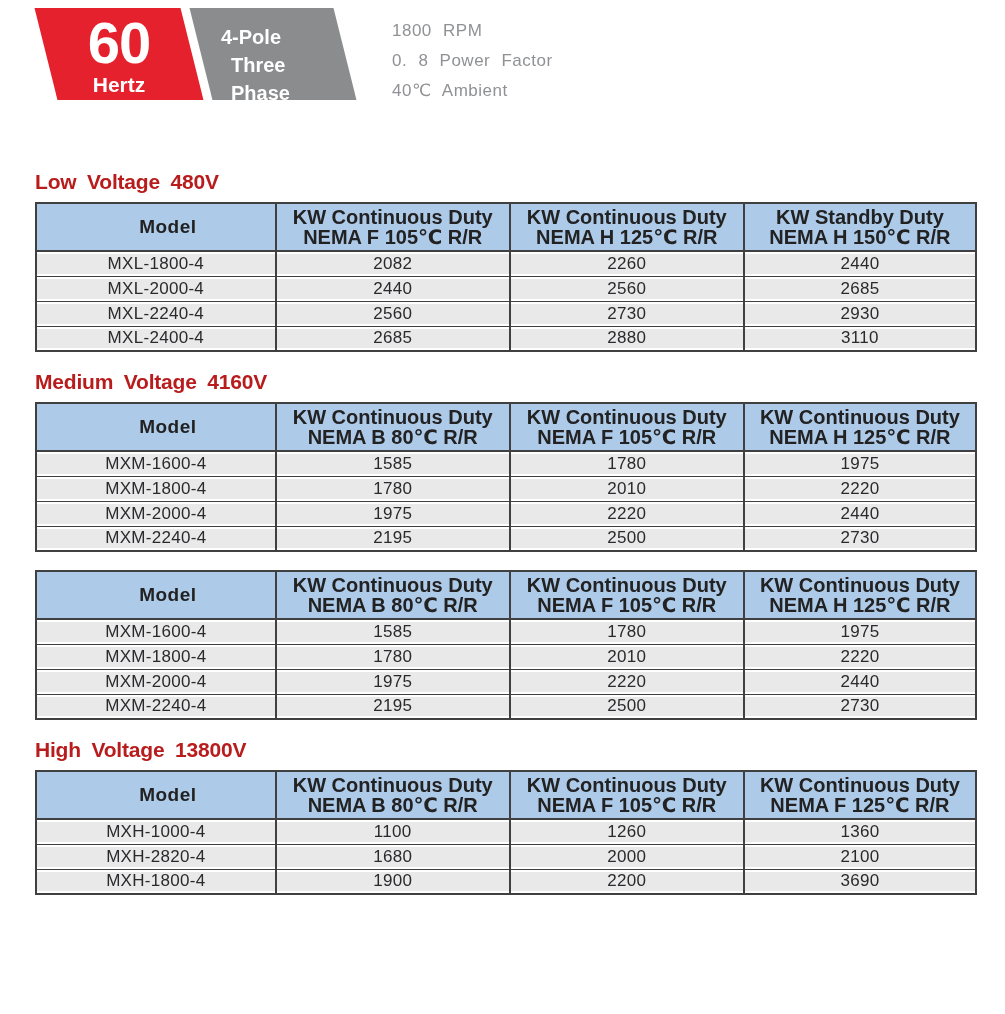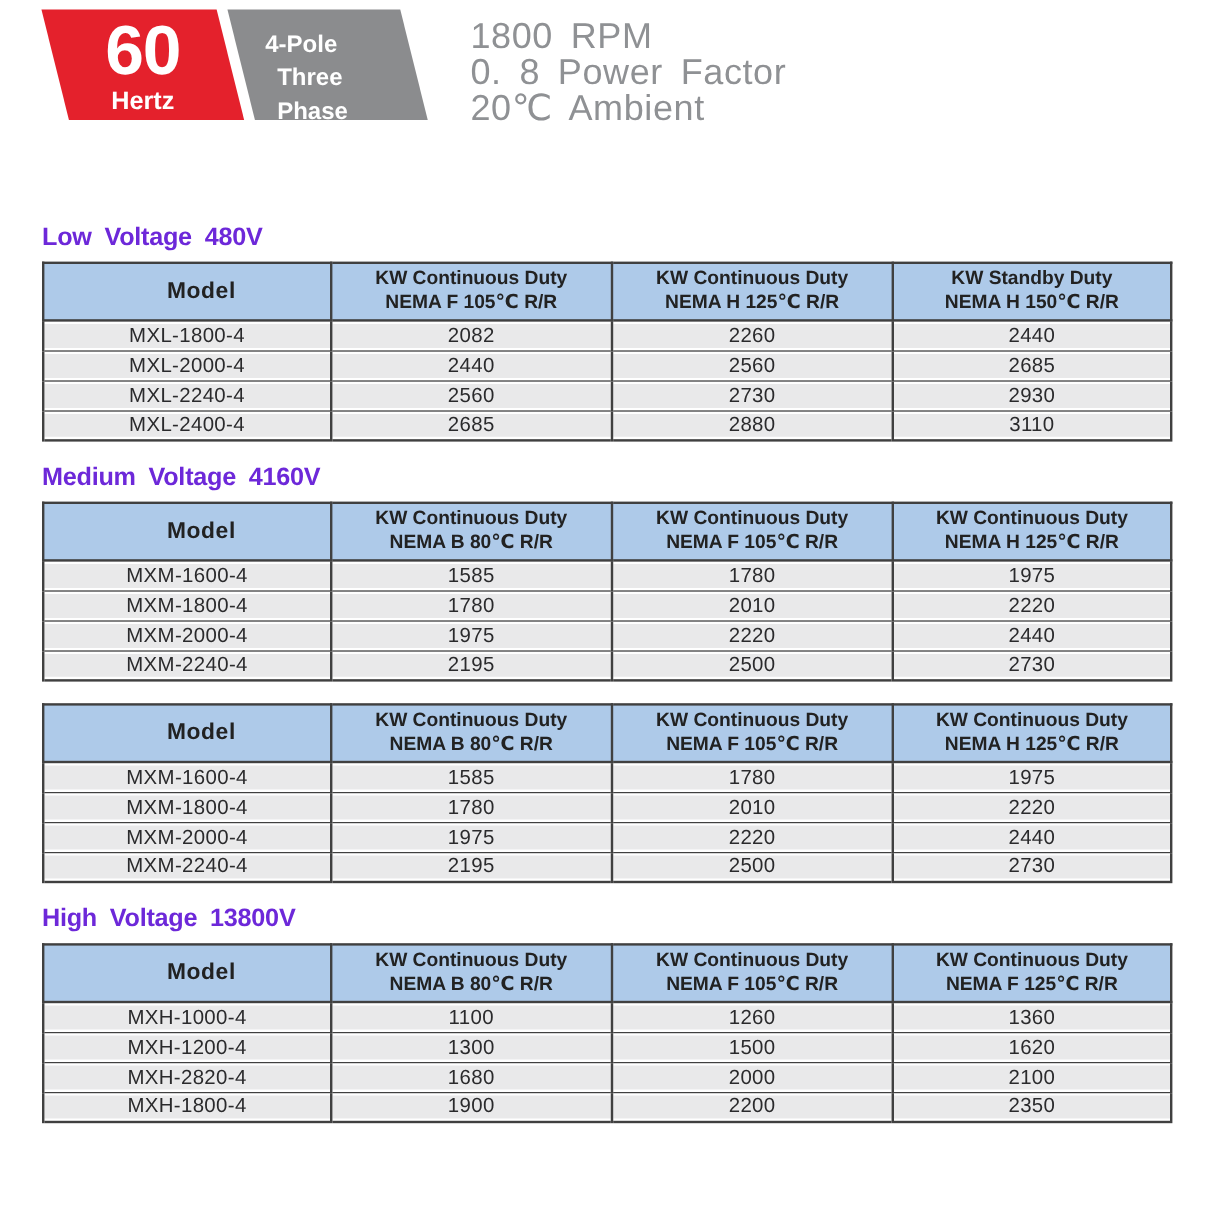--- a/index.html
+++ b/index.html
@@ -25,43 +25,43 @@
   .badge-red{left:46px;width:146px;background:var(--badge-red);}
   .badge-gray{left:201px;width:144px;background:var(--badge-gray);}
   .badge-inner{width:100%;height:100%;transform:skewX(-14deg);color:#fff;}
   .badge-red .badge-inner{display:flex;flex-direction:column;align-items:center;justify-content:center;padding-top:2px;}
   .freq-value{font-size:58px;font-weight:bold;line-height:0.95;letter-spacing:-1px;}
   .freq-unit{font-size:21px;font-weight:bold;line-height:1;margin-top:3px;}
   .badge-gray .badge-inner{padding:15px 0 0 20px;font-size:20px;font-weight:bold;line-height:28px;}
   .pole-line2{padding-left:10px;}
   .specs{
     position:absolute;left:392px;top:16px;
-    font-size:30px;line-height:30px;color:var(--spec-gray);
+    font-size:17px;line-height:30px;color:var(--spec-gray);
     letter-spacing:0.5px;word-spacing:6px;
   }
 
   
   main{position:absolute;left:35px;top:170px;width:942px;}
   .voltage-section + .voltage-section{margin-top:18px;}
   .section-title{
-    margin:16px 0 8px 0;font-size:21px;font-weight:bold;color:#6d28d9;
+    margin:0 0 8px 0;font-size:21px;font-weight:bold;color:#b91c1c;
     letter-spacing:-0.2px;word-spacing:5px;line-height:24px;
   }
   table.spec-table{
     width:100%;border-collapse:collapse;table-layout:fixed;
     border:2px solid var(--border);
   }
   .spec-table col.col-model{width:25.5%;}
   .spec-table col.col-a{width:24.9%;}
   .spec-table col.col-b{width:24.9%;}
   .spec-table col.col-c{width:24.7%;}
   .spec-table th{
     background:var(--header-blue);height:48px;vertical-align:middle;
     border:2px solid var(--border);padding:0;text-align:center;
-    font-size:16px;line-height:20px;font-weight:bold;color:#222;
+    font-size:20px;line-height:20px;font-weight:bold;color:#222;
   }
   .spec-table th.model-th{font-size:19px;letter-spacing:0.5px;padding-left:24px;}
   .spec-table td{
     height:25px;padding:0;text-align:center;vertical-align:middle;
     background:var(--row-gray);
     border:1px solid var(--border);border-left-width:2px;border-right-width:2px;
     box-shadow:inset 0 2px 0 #ffffff, inset 0 -2px 0 #ffffff;
     font-size:17px;line-height:20px;color:#2a2a2c;letter-spacing:0.3px;
   }
 </style>
@@ -79,21 +79,21 @@
     </div>
     <div class="badge badge-gray">
       <div class="badge-inner">
         <div class="pole-line1">4-Pole</div>
         <div class="pole-line2">Three Phase</div>
       </div>
     </div>
     <div class="specs">
       <div>1800 RPM</div>
       <div>0. 8 Power Factor</div>
-      <div>20℃ Ambient</div>
+      <div>40℃ Ambient</div>
     </div>
   </header>
 
   <main id="tables-container">
   <section class="voltage-section">
     <h2 class="section-title">Low Voltage 480V</h2>
     <table class="spec-table">
       <colgroup>
         <col class="col-model">
             <col class="col-a">
@@ -290,35 +290,29 @@
             </tr>
       </thead>
       <tbody>
             <tr>
               <td>MXH-1000-4</td>
               <td>1100</td>
               <td>1260</td>
               <td>1360</td>
             </tr>
             <tr>
-              <td>MXH-1200-4</td>
-              <td>1300</td>
-              <td>1500</td>
-              <td>1620</td>
-            </tr>
-            <tr>
               <td>MXH-2820-4</td>
               <td>1680</td>
               <td>2000</td>
               <td>2100</td>
             </tr>
             <tr>
               <td>MXH-1800-4</td>
               <td>1900</td>
               <td>2200</td>
-              <td>2350</td>
+              <td>3690</td>
             </tr>
           </tbody>
     </table>
   </section>
 </main>
 
 </div>
 
 </body></html>

